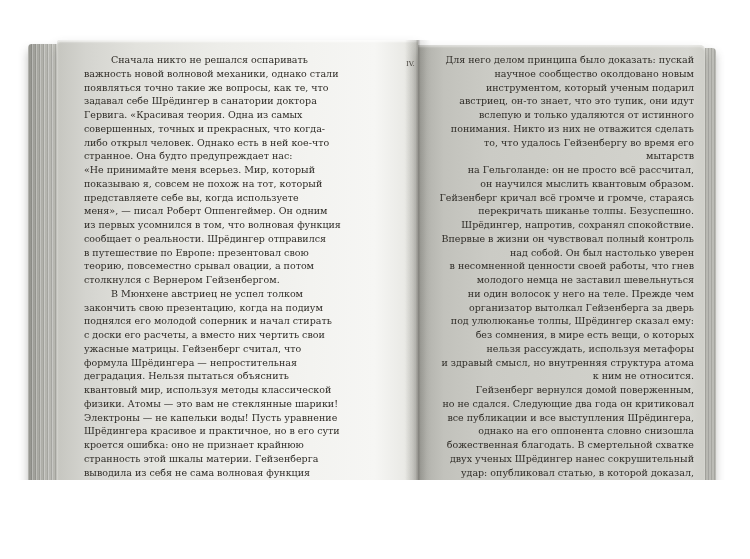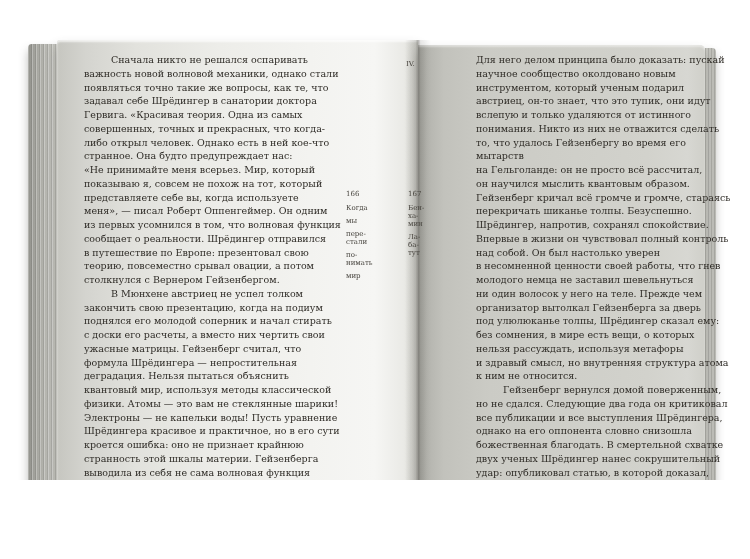--- a/index.html
+++ b/index.html
@@ -57,21 +57,21 @@
                 rgba(58,56,50,0.38) 50%, rgba(58,56,50,0.10) 60%, rgba(58,56,50,0) 100%);
   }
 
   .page-text {
     position: absolute; z-index: 4;
     font-size: 9.5px; line-height: 13.75px;
     color: #2f2c27;
     letter-spacing: 0px;
   }
   .left-text  { left: 56px;  top: 15px; width: 268px; }
-  .right-text { left: 448px; top: 15px; width: 258px; }
+  .right-text { left: 408px; top: 15px; width: 258px; text-align: right; }
   .para { margin: 0; white-space: pre-line; }
   .para.indent { text-indent: 27px; }
 
   .margin-note {
     position: absolute; z-index: 4;
     font-size: 7px; line-height: 8px;
     color: #47443e; width: 44px;
   }
   .left-note  { left: 318px; top: 152px; }
   .right-note { left: 380px; top: 152px; }
@@ -125,30 +125,20 @@
 квантовый мир, используя методы классической
 физики. Атомы — это вам не стеклянные шарики!
 Электроны — не капельки воды! Пусть уравнение
 Шрёдингера красивое и практичное, но в его сути
 кроется ошибка: оно не признает крайнюю
 странность этой шкалы материи. Гейзенберга
 выводила из себя не сама волновая функция
 (хотя поди разбери, что это за чертовщина такая).</p>
     </div>
 
-    <div class="margin-note left-note">
-      <div class="page-num">166</div>
-      <div class="note-entry">Когда</div>
-      <div class="note-entry">мы</div>
-      <div class="note-entry">пере-
-стали</div>
-      <div class="note-entry">по-
-нимать</div>
-      <div class="note-entry">мир</div>
-    </div>
 
     <div class="chapter-marker">IV.</div>
 
     <div class="page-text right-text">
       <p class="para">Для него делом принципа было доказать: пускай
 научное сообщество околдовано новым
 инструментом, который ученым подарил
 австриец, он-то знает, что это тупик, они идут
 вслепую и только удаляются от истинного
 понимания. Никто из них не отважится сделать
@@ -173,24 +163,15 @@
 но не сдался. Следующие два года он критиковал
 все публикации и все выступления Шрёдингера,
 однако на его оппонента словно снизошла
 божественная благодать. В смертельной схватке
 двух ученых Шрёдингер нанес сокрушительный
 удар: опубликовал статью, в которой доказал,
 что их с Гейзенбергом взгляды на проблему
 математически эквивалентны. Если решать задачу</p>
     </div>
 
-    <div class="margin-note right-note">
-      <div class="page-num">167</div>
-      <div class="note-entry">Бен-
-ха-
-мин</div>
-      <div class="note-entry">Ла-
-ба-
-тут</div>
-    </div>
 
   </div>
 </div>
 
 </body></html>

